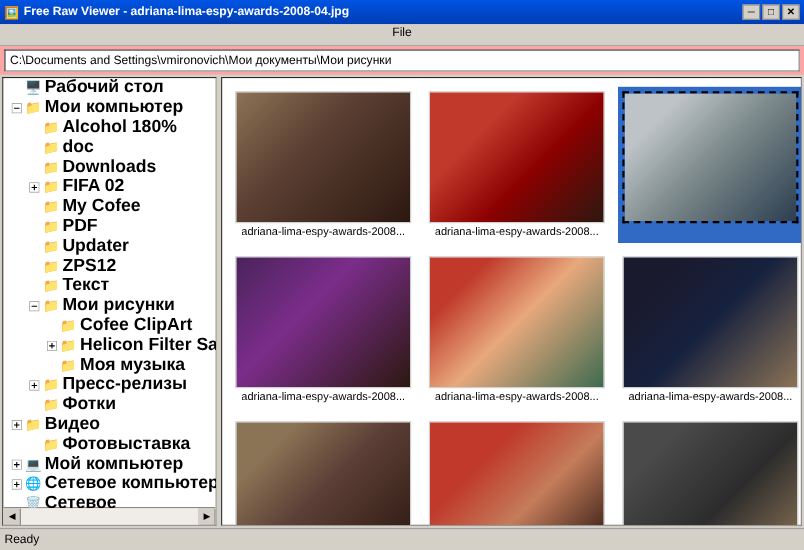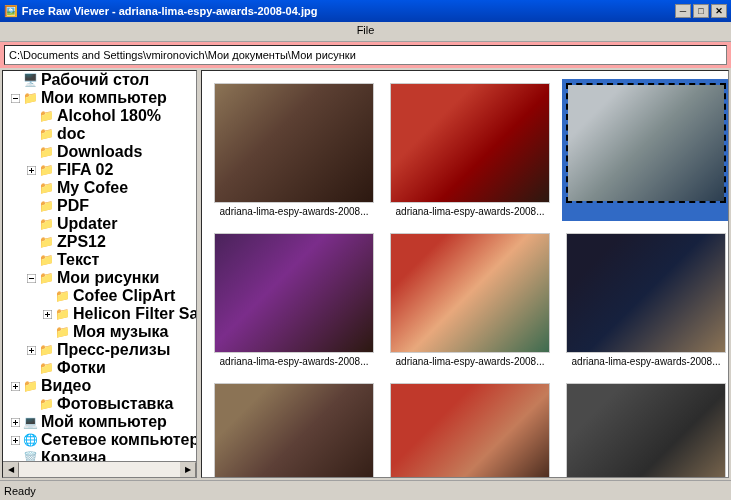--- a/index.html
+++ b/index.html
@@ -382,21 +382,21 @@
               <line x1="4.5" y1="2" x2="4.5" y2="7" stroke="#000" stroke-width="1"></line>
               <line x1="2" y1="4.5" x2="7" y2="4.5" stroke="#000" stroke-width="1"></line>
             </svg>
           </span>
           <span class="tree-icon">🌐</span>
           <span class="tree-label">Сетевое компьютер</span>
         </div>
         <div class="tree-item" style="padding-left: 4px;">
           <span class="tree-expand"> </span>
           <span class="tree-icon">🗑️</span>
-          <span class="tree-label">Корзина</span>
+          <span class="tree-label">Сетевое</span>
         </div>
       </div>
     <div class="h-scrollbar">
       <div class="h-scroll-arrow">◀</div>
       <div class="h-scroll-track"></div>
       <div class="h-scroll-arrow">▶</div>
     </div>
   </div>
 
   <div class="splitter"></div>

